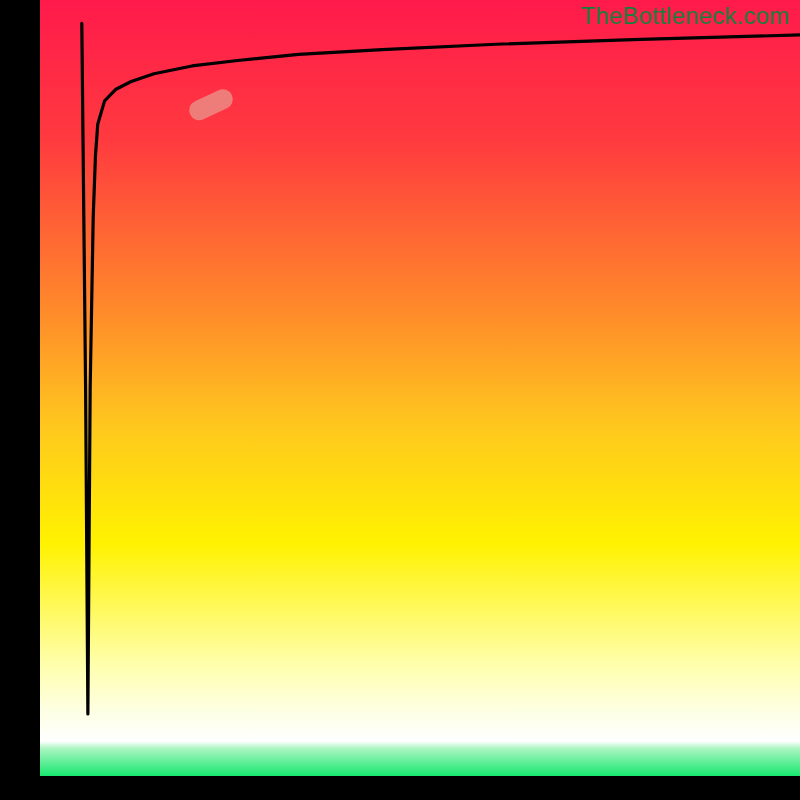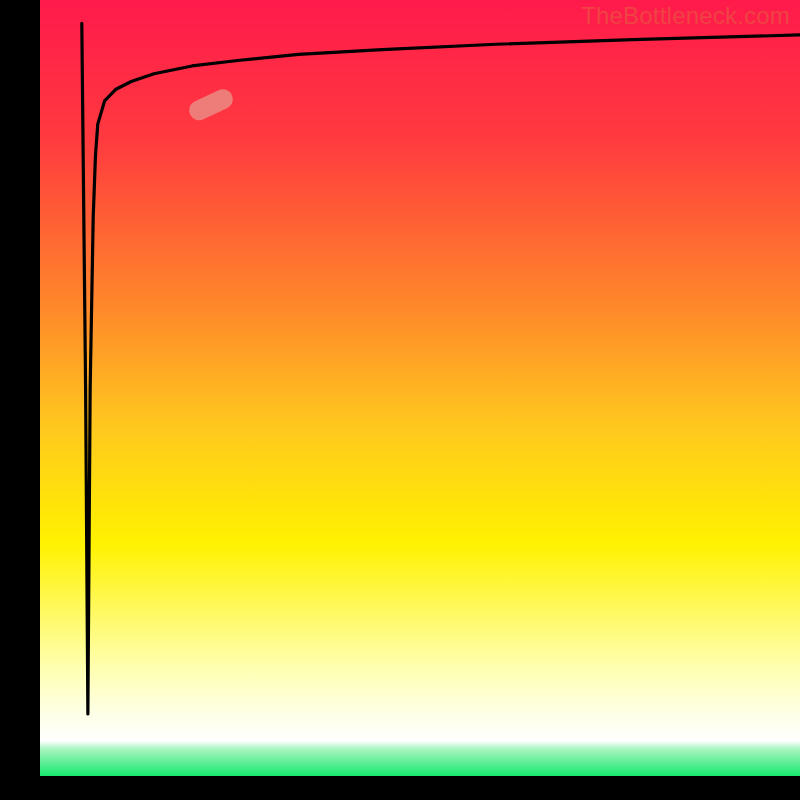--- a/index.html
+++ b/index.html
@@ -15,21 +15,21 @@
     position: relative;
     width: 800px;
     height: 800px;
   }
   .watermark {
     position: absolute;
     top: 2px;
     right: 10px;
     font-size: 24px;
     font-weight: 400;
-    color: #ef4444;
+    color: #15803d;
     letter-spacing: 0.2px;
     user-select: none;
     z-index: 10;
   }
   svg {
     display: block;
   }
 </style>
 </head>
 <body>

